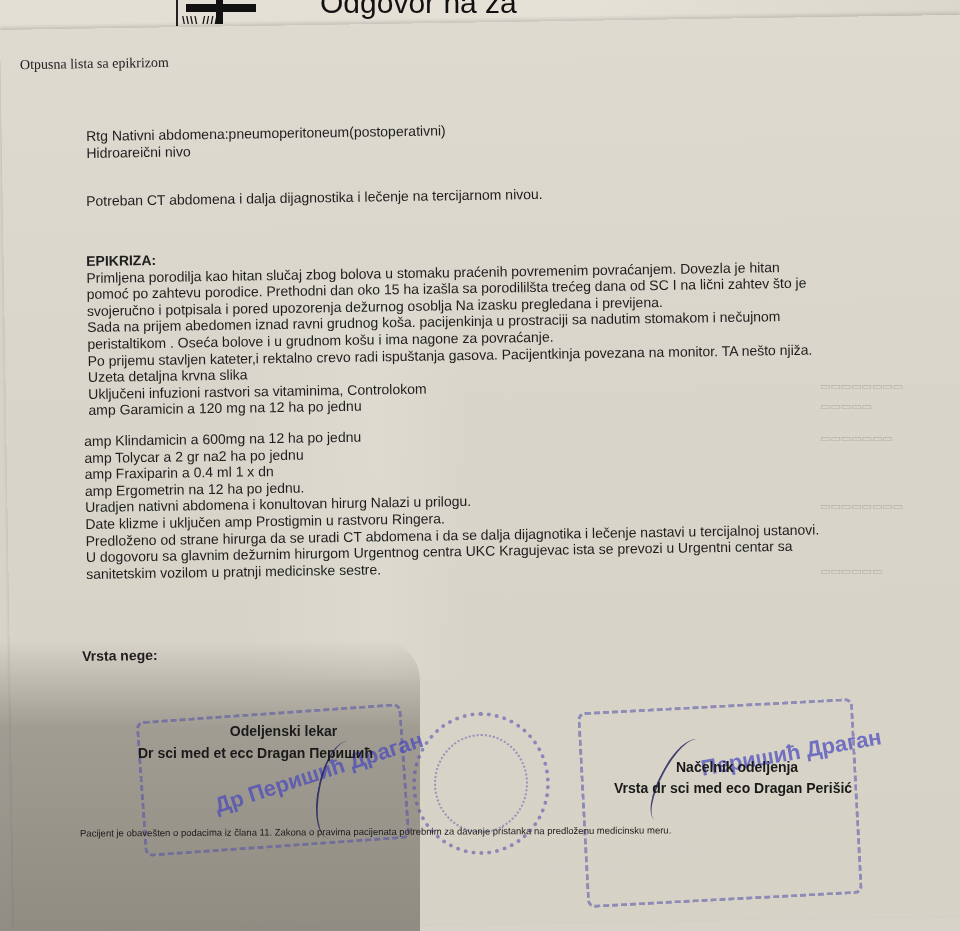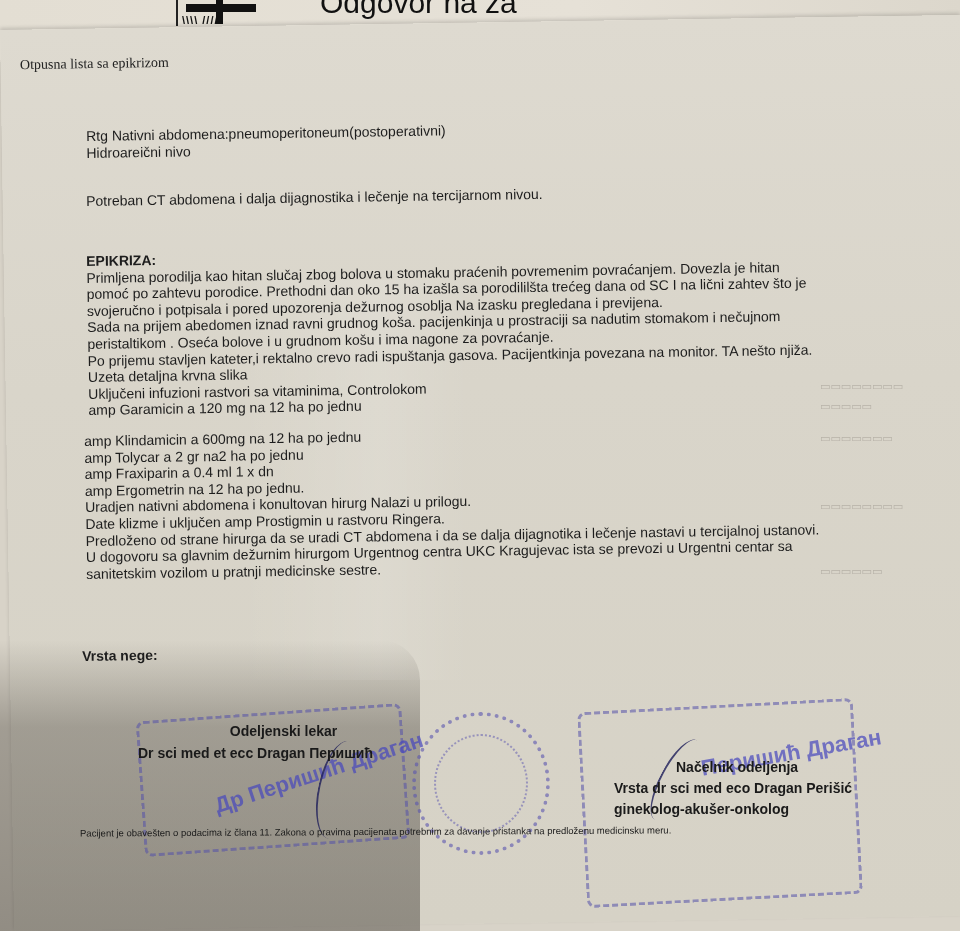--- a/index.html
+++ b/index.html
@@ -153,16 +153,15 @@
 <div class="signature" style="left:660px; top:735px; width:30px; height:90px; transform:rotate(28deg);"></div>
 
 <div class="sig-block" style="left:138px; top:720px;">
   <div style="padding-left:56px;">Odeljenski lekar</div>
   <div>Dr sci med et ecc Dragan Перишић</div>
 </div>
 
 <div class="sig-block" style="left:614px; top:757px; text-align:left; line-height:21px;">
   <div style="padding-left:62px;">Načelnik odeljenja</div>
   <div>Vrsta dr sci med eco Dragan Perišić</div>
-  <div>ginekolog-akušer-onkolog</div>
 </div>
 
 <div class="footer-note">Pacijent je obavešten o podacima iz člana 11. Zakona o pravima pacijenata potrebnim za davanje pristanka na predloženu medicinsku meru.</div>
 
 </body></html>

